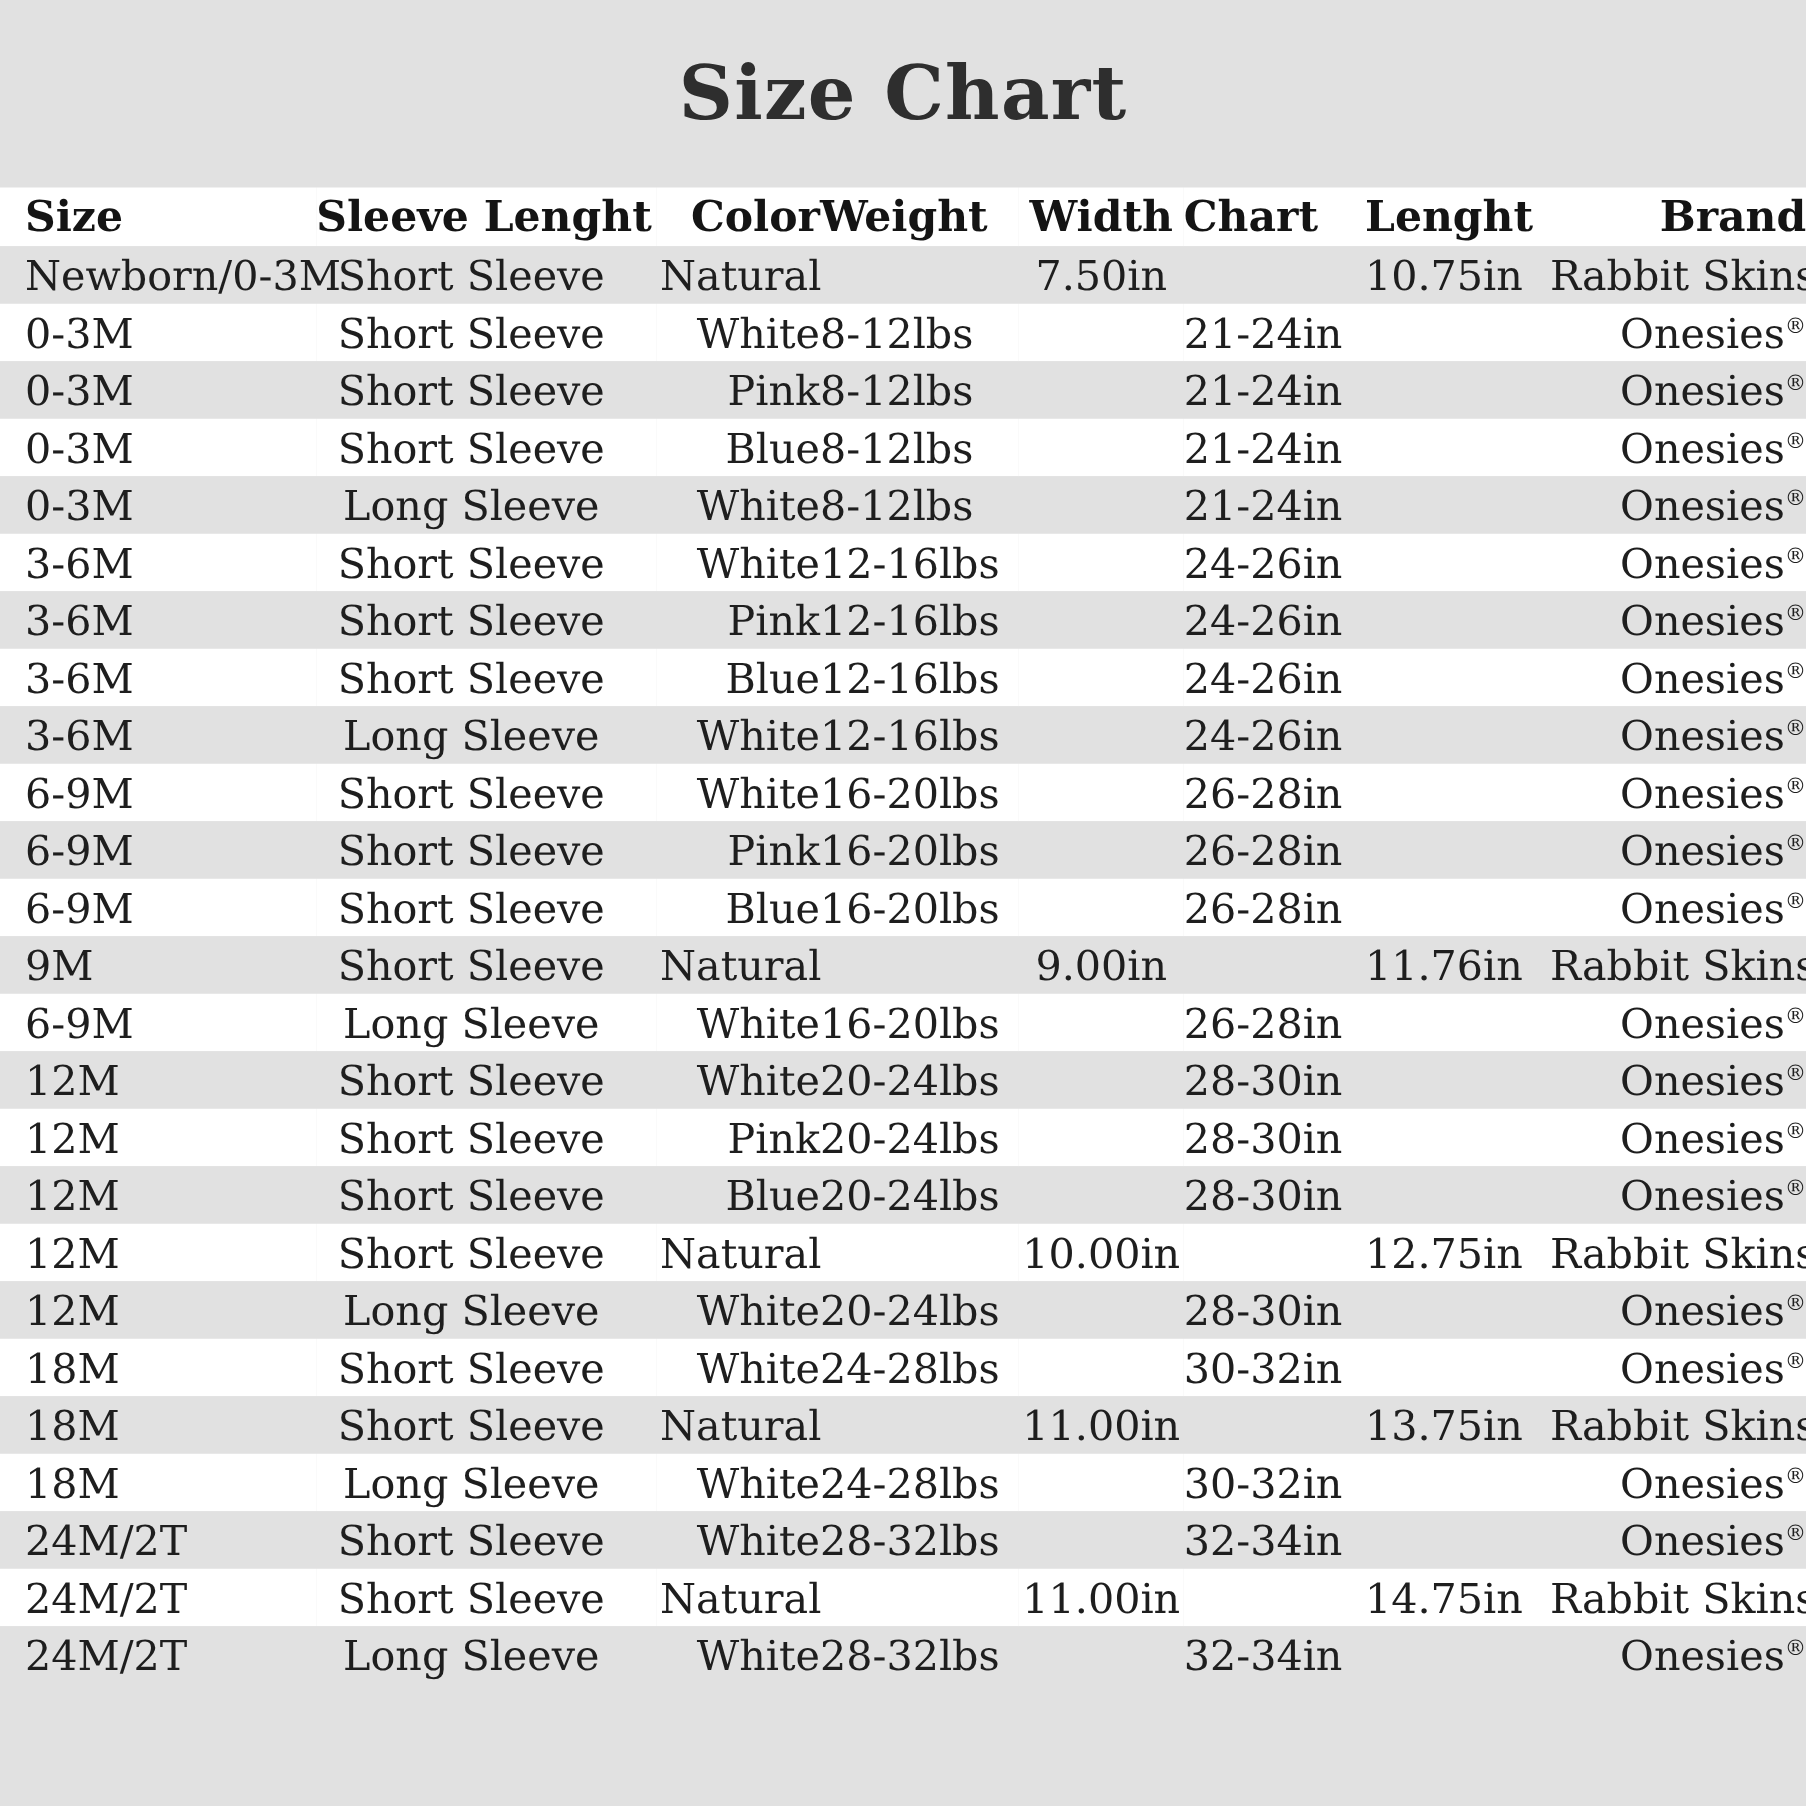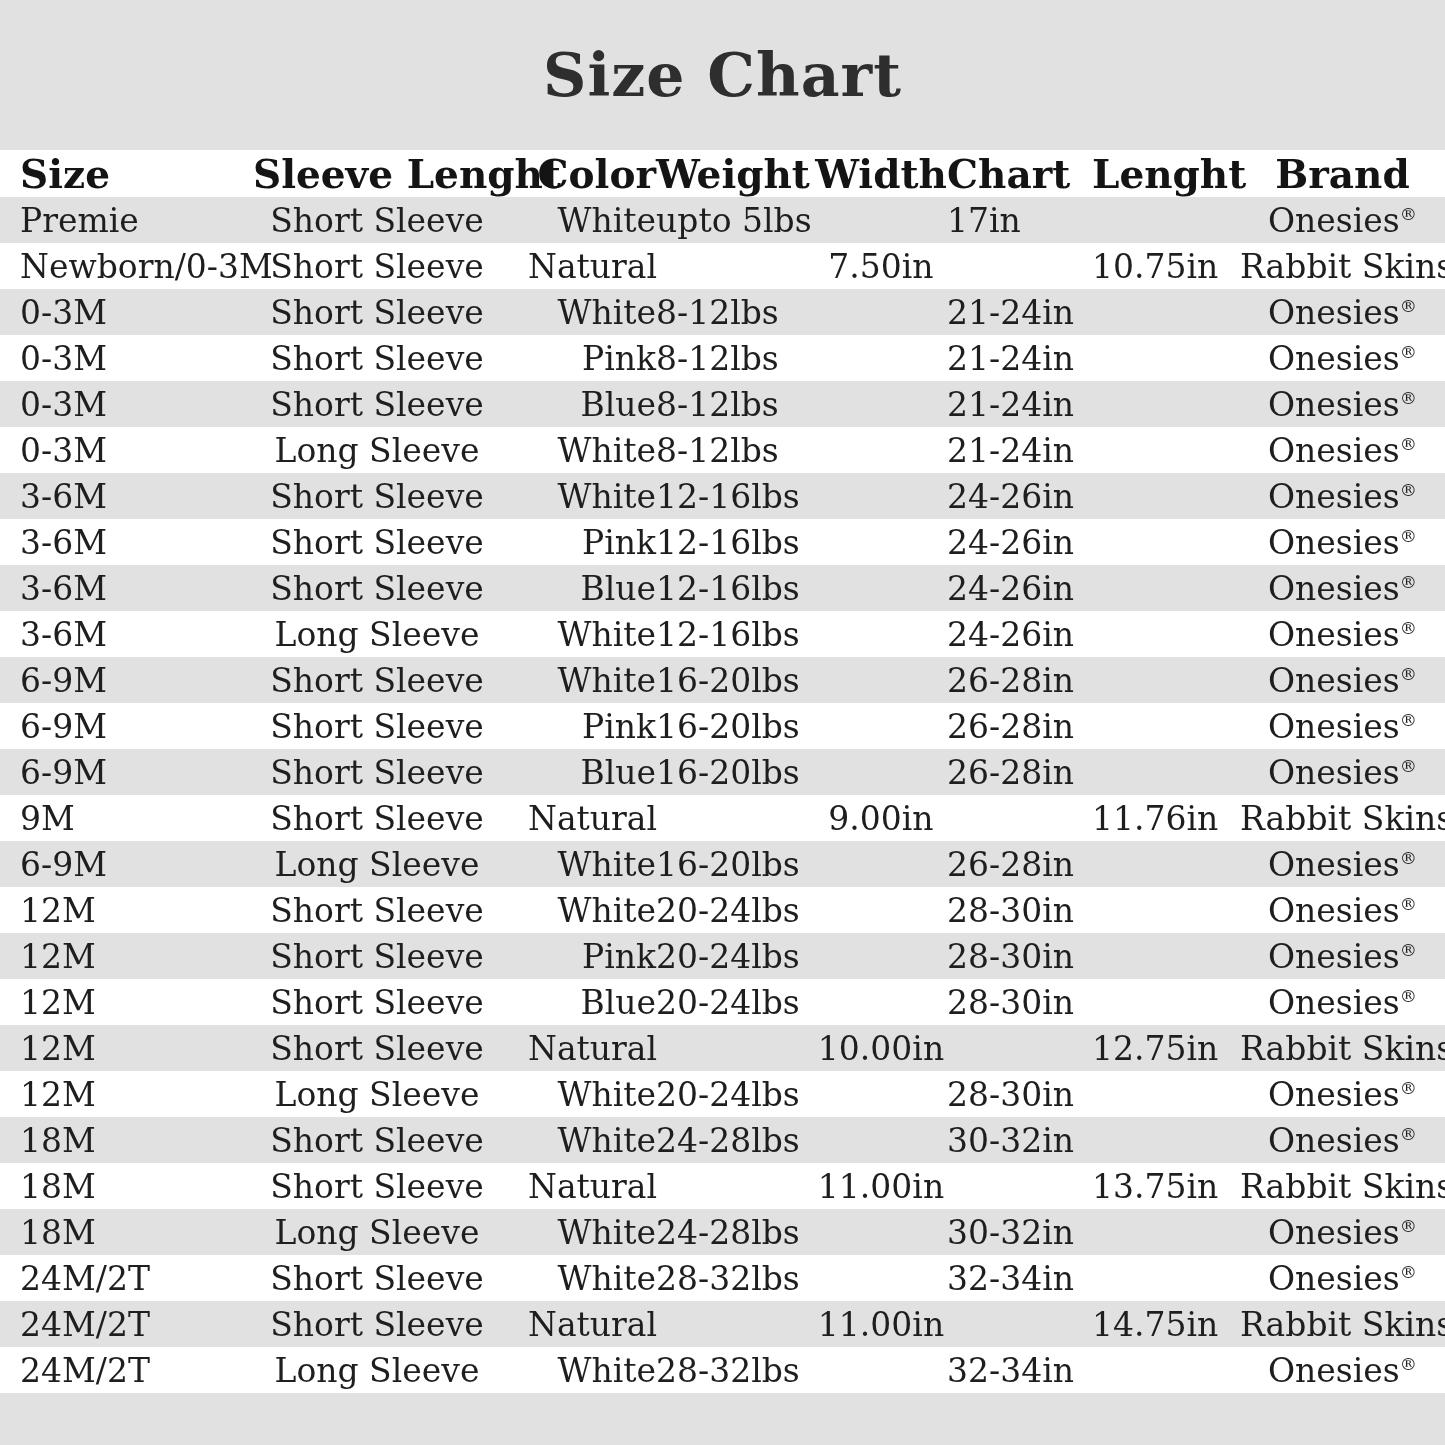--- a/index.html
+++ b/index.html
@@ -40,21 +40,21 @@
   col.w-width  { width: 132px; }
   col.w-height { width: 145px; }
   col.w-lenght { width: 148px; }
   col.w-brand  { width: 205px; }
 
   thead tr {
     background: #ffffff;
     height: 47px;
   }
   th {
-    font-size: 39px;
+    font-size: 34px;
     font-weight: 700;
     text-align: left;
     vertical-align: middle;
     padding: 0;
     white-space: nowrap;
     color: #141414;
   }
   tbody tr { height: 46px; }
   tbody tr:nth-child(odd)  { background: #e1e1e1; }
   tbody tr:nth-child(even) { background: #ffffff; }
@@ -64,21 +64,21 @@
     white-space: nowrap;
     overflow: visible;
   }
   .c-size   { padding-left: 20px; text-align: left; }
   .c-sleeve { text-align: center; padding-right: 24px; }
   .c-color  { text-align: right; padding-left: 3px; }
   .c-weight { text-align: left; }
   .c-width  { text-align: center; }
   .c-height { text-align: left; }
   .c-lenght { text-align: left; }
-  .c-brand  { text-align: center; }
+  .c-brand  { text-align: right; }
   sup.reg {
     font-size: 0.52em;
     vertical-align: super;
     line-height: 0;
   }
 </style>
 </head>
 <body>
 
 <div class="title-band">
@@ -102,30 +102,20 @@
       <th class="c-sleeve">Sleeve Lenght</th>
       <th class="c-color">Color</th>
       <th class="c-weight">Weight</th>
       <th class="c-width">Width</th>
       <th class="c-height">Chart</th>
       <th class="c-lenght">Lenght</th>
       <th class="c-brand">Brand</th>
     </tr>
   </thead>
   <tbody>
-  <tr>
-    <td class="c-size">Premie</td>
-    <td class="c-sleeve">Short Sleeve</td>
-    <td class="c-color">White</td>
-    <td class="c-weight">upto 5lbs</td>
-    <td class="c-width"></td>
-    <td class="c-height">17in</td>
-    <td class="c-lenght"></td>
-    <td class="c-brand"><span>Onesies</span><sup class="reg">®</sup></td>
-  </tr>
 
 
   <tr>
     <td class="c-size">Newborn/0-3M</td>
     <td class="c-sleeve">Short Sleeve</td>
     <td class="c-color">Natural</td>
     <td class="c-weight"></td>
     <td class="c-width">7.50in</td>
     <td class="c-height"></td>
     <td class="c-lenght">10.75in</td>

